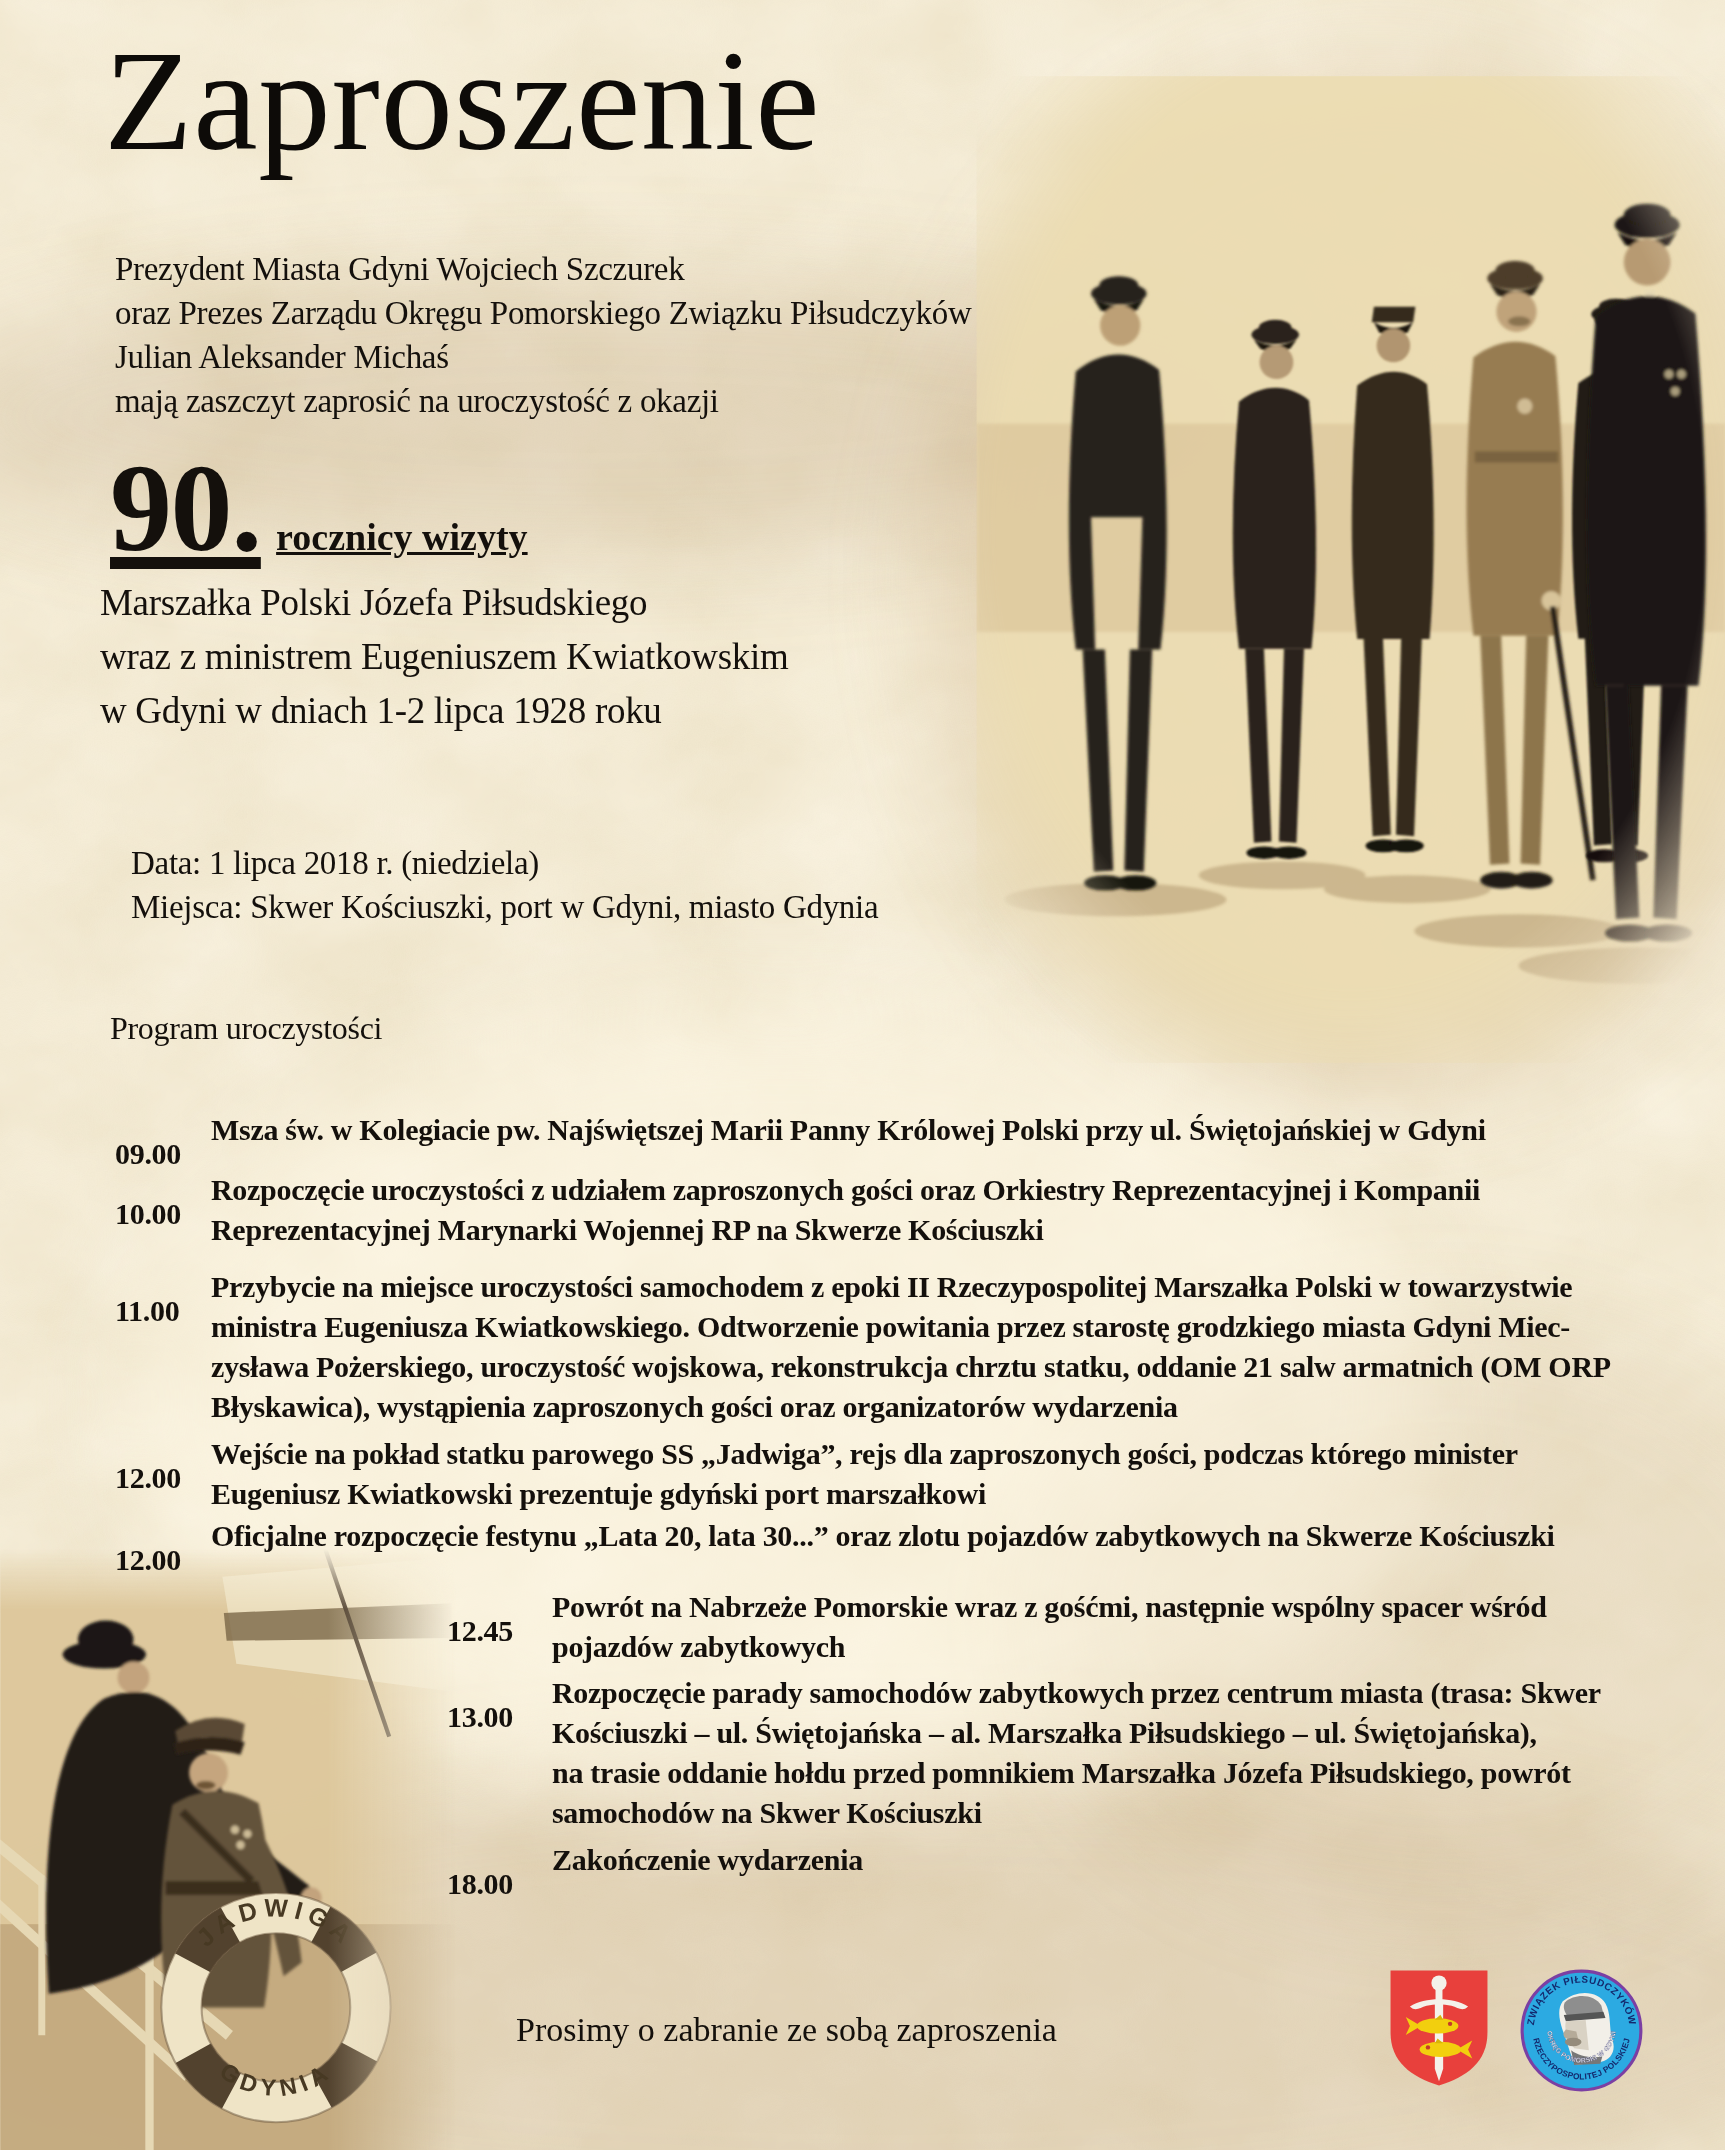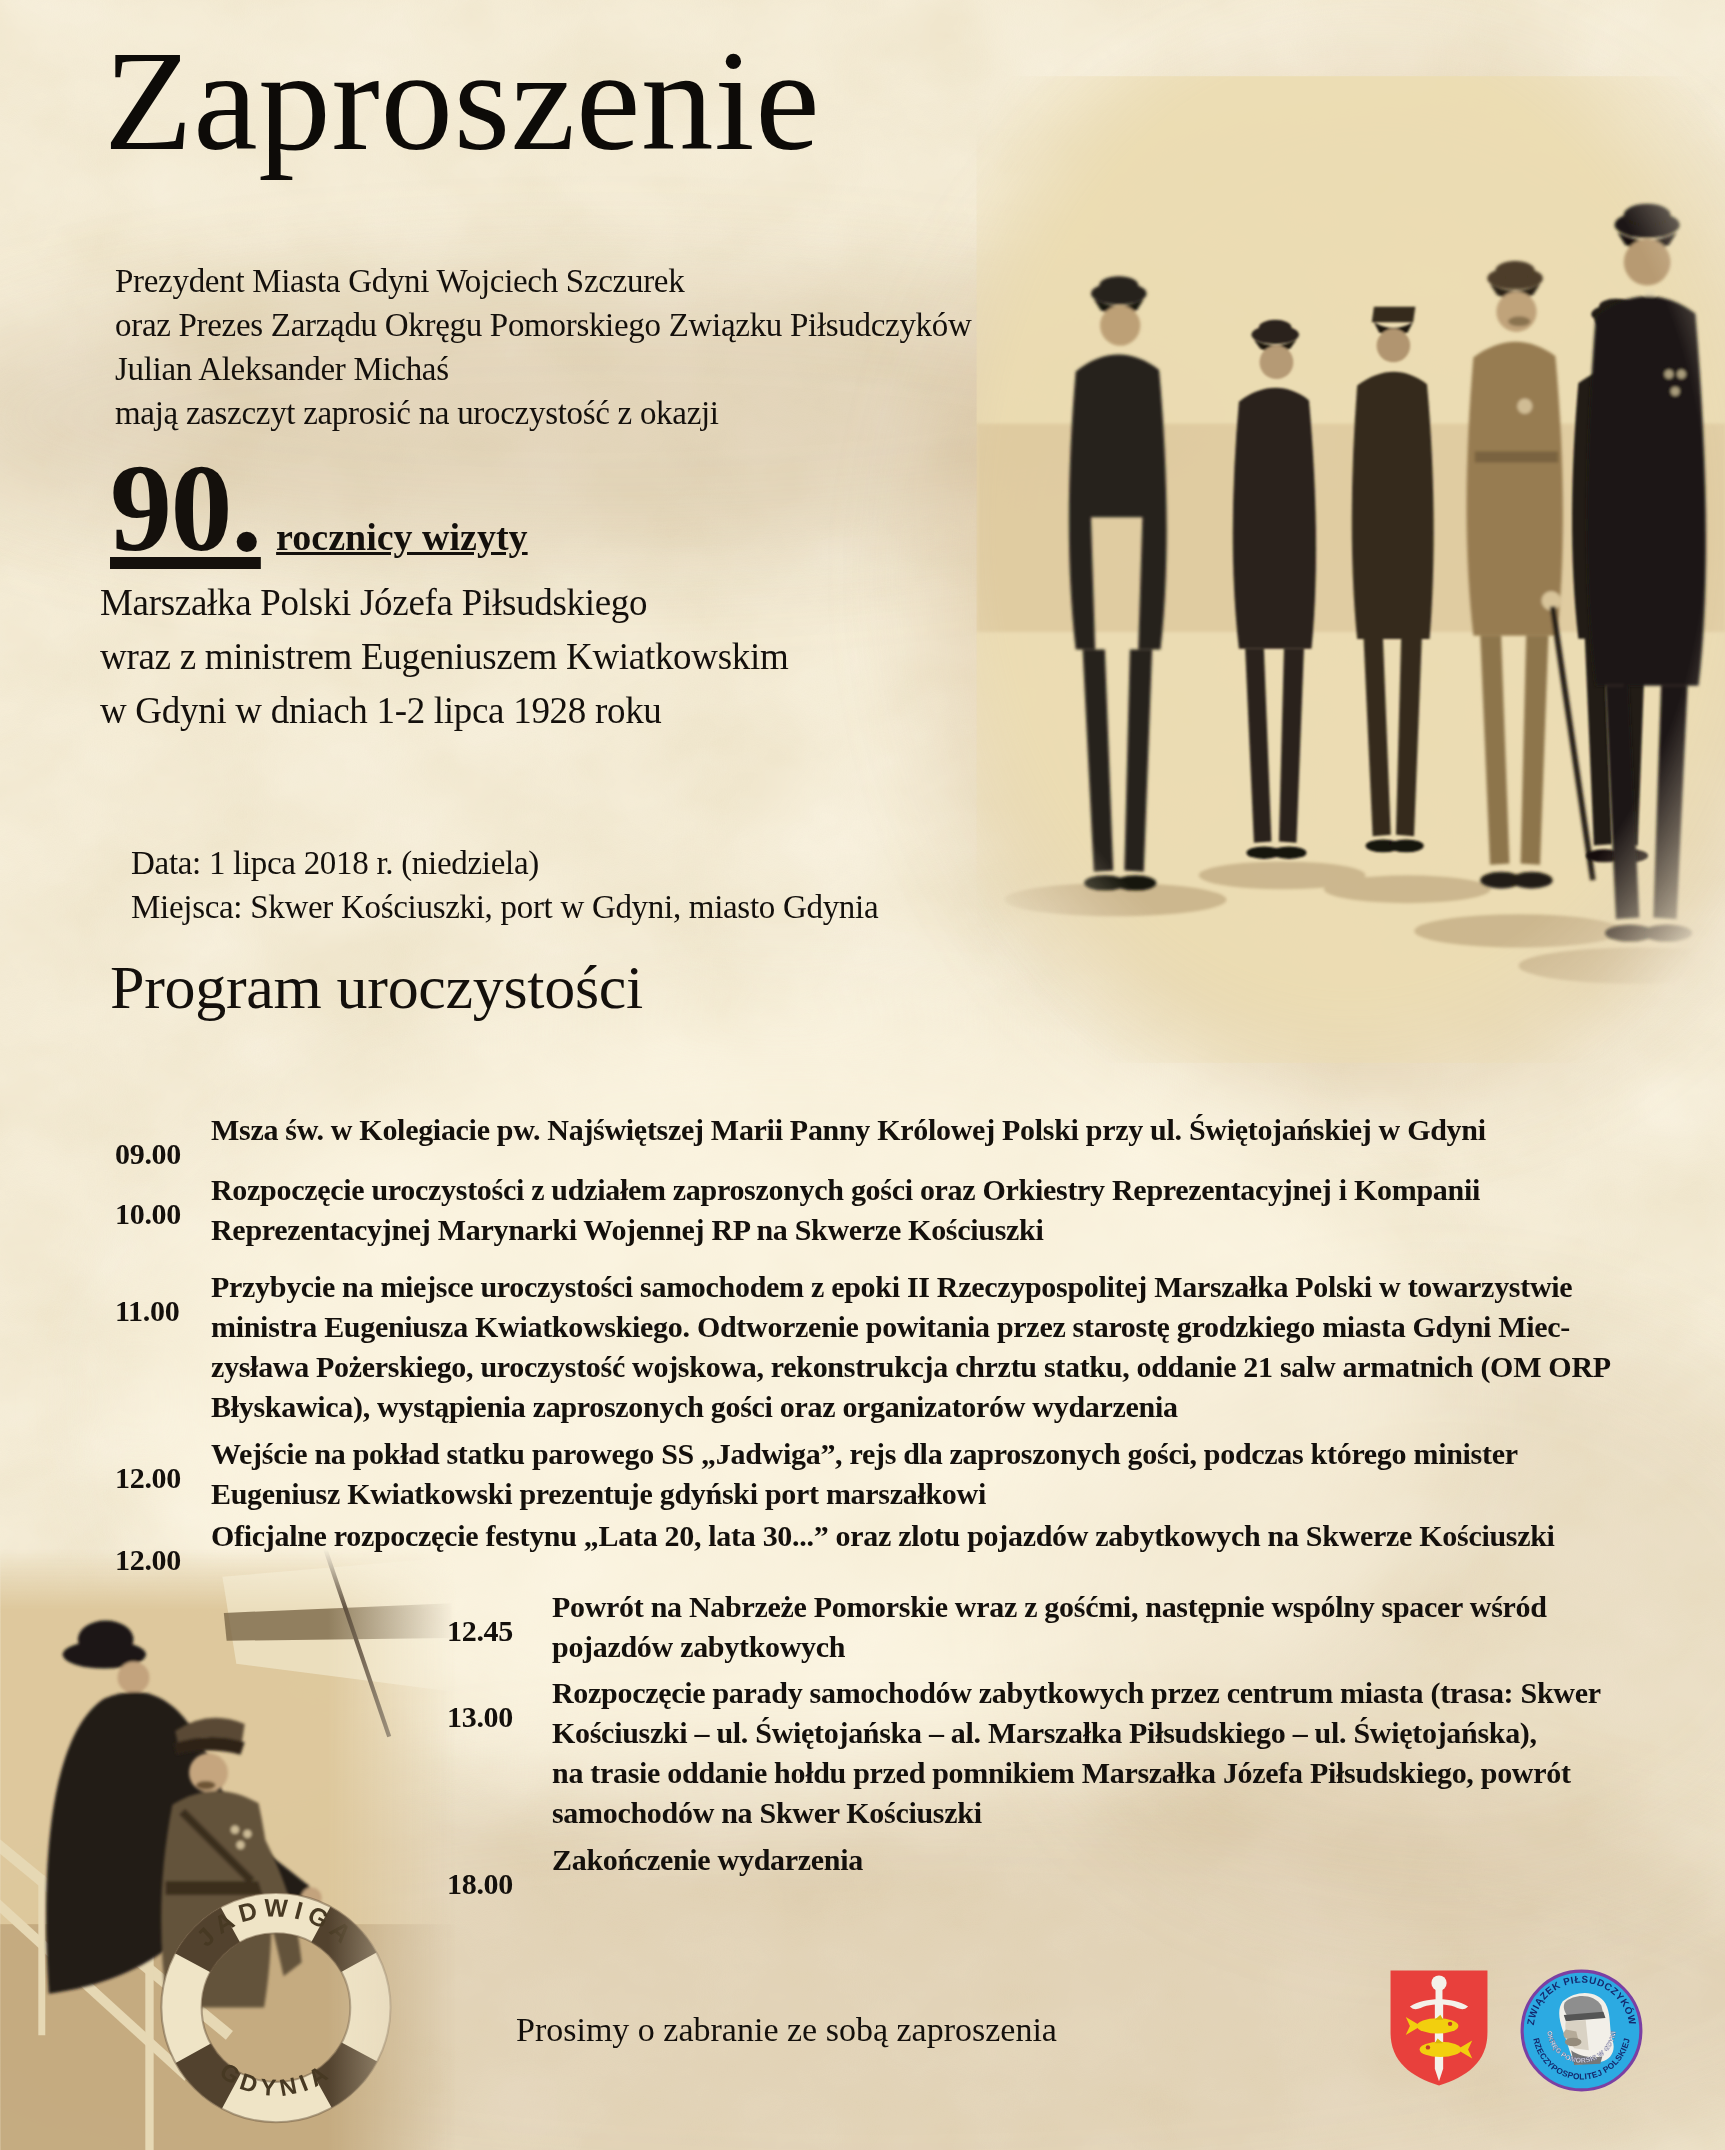--- a/index.html
+++ b/index.html
@@ -16,27 +16,27 @@
   .bg-texture{position:absolute;inset:0;width:100%;height:100%;}
   .blob{position:absolute;border-radius:50%;filter:blur(49px);}
   .b1{left:-83px;top:278px;width:1356px;height:278px;background:rgba(160,124,78,.20);}
   .b2{left:932px;top:63px;width:890px;height:1029px;background:rgba(196,160,110,.25);}
   .b3{left:-104px;top:1766px;width:1982px;height:473px;background:rgba(168,132,86,.22);}
   .b4{left:1043px;top:1321px;width:800px;height:591px;background:rgba(178,146,98,.15);}
   .b5{left:125px;top:1001px;width:1321px;height:800px;background:rgba(255,249,232,.5);}
   .txt{position:absolute;font-weight:normal;}
   .preline{white-space:pre-line;}
   .title{left:104px;top:21px;font-size:145px;line-height:1.1;letter-spacing:0.7px;color:#0d0b08;}
-  .intro{left:115px;top:259px;font-size:33px;line-height:44px;letter-spacing:-0.3px;}
+  .intro{left:115px;top:247px;font-size:33px;line-height:44px;letter-spacing:-0.3px;}
   .anniv-head{left:110px;top:438px;display:flex;align-items:baseline;gap:15.3px;text-decoration:underline;}
   .anniv-number{font-size:124px;font-weight:bold;letter-spacing:-1.4px;}
   .anniv-suffix{font-size:38px;font-weight:bold;}
   .anniv-lines{left:100px;top:576px;font-size:37px;line-height:54px;letter-spacing:-0.3px;}
   .details{left:131px;top:841px;font-size:33px;line-height:44px;letter-spacing:-0.3px;}
-  .program-heading{left:110px;top:952px;font-size:62px;letter-spacing:-0.3px;}
+  .program-heading{left:110px;top:1010px;font-size:32px;letter-spacing:-0.3px;}
   .prog-item{position:absolute;left:115px;width:1571px;font-weight:bold;font-size:30px;line-height:40px;letter-spacing:-0.3px;}
   .prog-item .time{position:absolute;left:0;margin-top:24px;}
   .prog-item .text{position:absolute;left:96px;white-space:pre;}
   .prog-item.indent .time{left:332px;}
   .prog-item.indent .text{left:437px;}
   .footer-note{left:516px;top:2011px;font-size:34px;}
   .photo-top{left:976px;top:76px;width:750px;height:987px;}
   .photo-bottom{left:0;top:1549px;width:456px;height:601px;}
   .crest{left:1385px;top:1966px;width:108px;height:124px;}
   .badge{left:1519px;top:1968px;width:125px;height:125px;}

